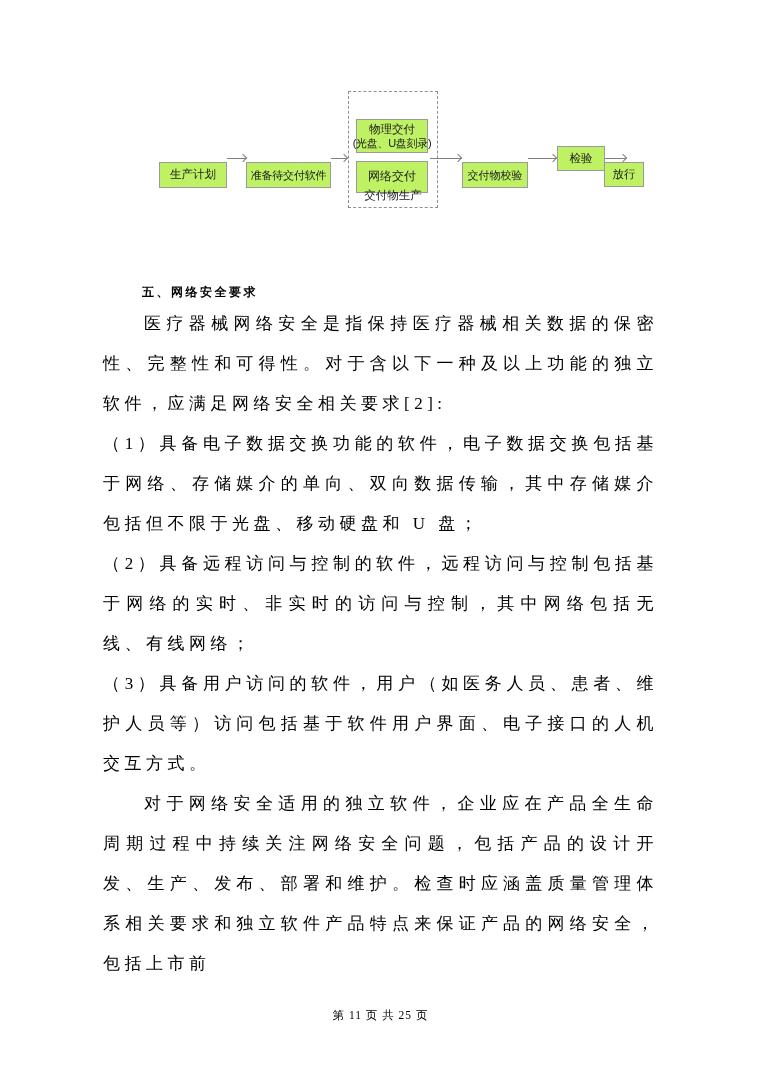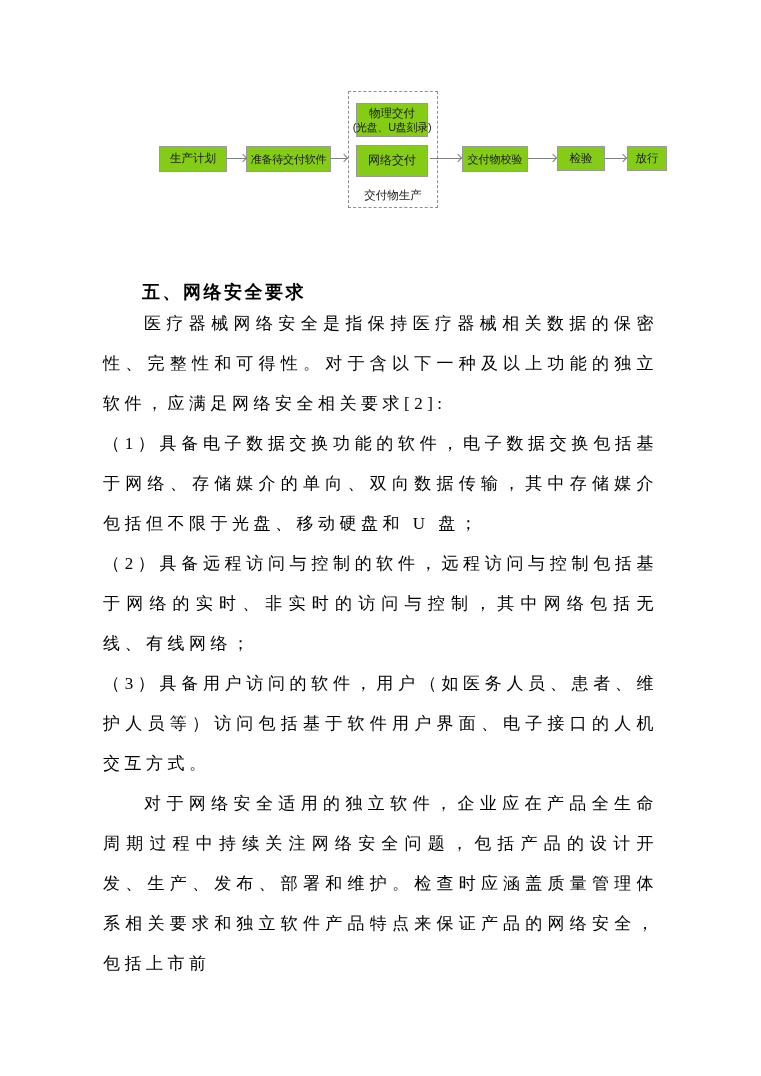--- a/index.html
+++ b/index.html
@@ -11,26 +11,27 @@
     position:relative;
     overflow:hidden;
   }
   .page { position:absolute; inset:0; background:#ffffff; }
 
   
   .figure { position:absolute; top:0; left:0; width:761px; height:215px; }
   .fc-box {
     position:absolute;
     border:1px solid #9a9a9a;
-    background:#84cc16;
+    background:#bef264;
     display:flex; align-items:center; justify-content:center;
     font-family:"Liberation Sans","DejaVu Sans",sans-serif;
     font-size:11.5px; color:#1a1a1a;
     text-align:center; line-height:1.15;
     white-space:nowrap;
+    margin-top:16px;
   }
   .fc-group {
     position:absolute;
     border:1px dashed #8f8f8f;
     background:transparent;
   }
   .fc-group-label {
     position:absolute;
     text-align:center;
     font-family:"Liberation Sans","DejaVu Sans",sans-serif;
@@ -54,21 +55,21 @@
     position:absolute; top:222px; left:0; right:0;
     text-align:center; text-indent:104px;
     font-size:17px; letter-spacing:4px;
     color:#000;
   }
 
   
   .content { position:absolute; top:280px; left:103px; width:555px; }
   .heading {
     font-family:"Liberation Sans","DejaVu Sans",sans-serif;
-    font-weight:bold; font-size:18px; line-height:24px;
+    font-weight:bold; font-size:12px; line-height:24px;
     letter-spacing:2.5px; margin-left:39px;
   }
   .content p {
     font-size:17px; line-height:40px;
     letter-spacing:4.5px;
     text-align:justify;
     text-justify:inter-character;
   }
   .content p.indent { text-indent:41px; }
 
@@ -108,39 +109,42 @@
     </div>
 
     <div class="fc-group-label" style="left:348px; top:188px; width:90px;">
       <span>交付物生产</span>
     </div>
 
     <div class="fc-box" style="left:462px; top:146px; width:66px; height:26px; font-size:11px;">
       <span>交付物校验</span>
     </div>
 
-    <div class="fc-box" style="left:557px; top:146px; width:48px; height:25px;">
+    <div class="fc-box" style="left:557px; top:130px; width:48px; height:25px;">
       <span>检验</span>
     </div>
 
-    <div class="fc-box" style="left:627px; top:146px; width:40px; height:25px;align-items:center;">
+    <div class="fc-box" style="left:604px; top:146px; width:40px; height:25px;align-items:center;">
       <span>放行</span>
     </div>
 
     <div class="fc-arrow" style="left:227px; width:19px;"></div>
     <div class="fc-arrow" style="left:331px; width:16px;"></div>
     <div class="fc-arrow" style="left:430px; width:31px;"></div>
     <div class="fc-arrow" style="left:528px; width:28px;"></div>
     <div class="fc-arrow" style="left:605px; width:21px;"></div>
   </div>
 
 
   <div class="content">
     <h2 class="heading">五、网络安全要求</h2>
     <p class="indent">医疗器械网络安全是指保持医疗器械相关数据的保密性、完整性和可得性。对于含以下一种及以上功能的独立软件，应满足网络安全相关要求[2]:</p>
     <p>（1）具备电子数据交换功能的软件，电子数据交换包括基于网络、存储媒介的单向、双向数据传输，其中存储媒介包括但不限于光盘、移动硬盘和 U 盘；</p>
     <p>（2）具备远程访问与控制的软件，远程访问与控制包括基于网络的实时、非实时的访问与控制，其中网络包括无线、有线网络；</p>
     <p>（3）具备用户访问的软件，用户（如医务人员、患者、维护人员等）访问包括基于软件用户界面、电子接口的人机交互方式。</p>
     <p class="indent">对于网络安全适用的独立软件，企业应在产品全生命周期过程中持续关注网络安全问题，包括产品的设计开发、生产、发布、部署和维护。检查时应涵盖质量管理体系相关要求和独立软件产品特点来保证产品的网络安全，包括上市前</p>
   </div>
 
+  <div class="footer">
+    <span>第 11 页 共 25 页</span>
+  </div>
 
 </div>
 
 </body></html>

